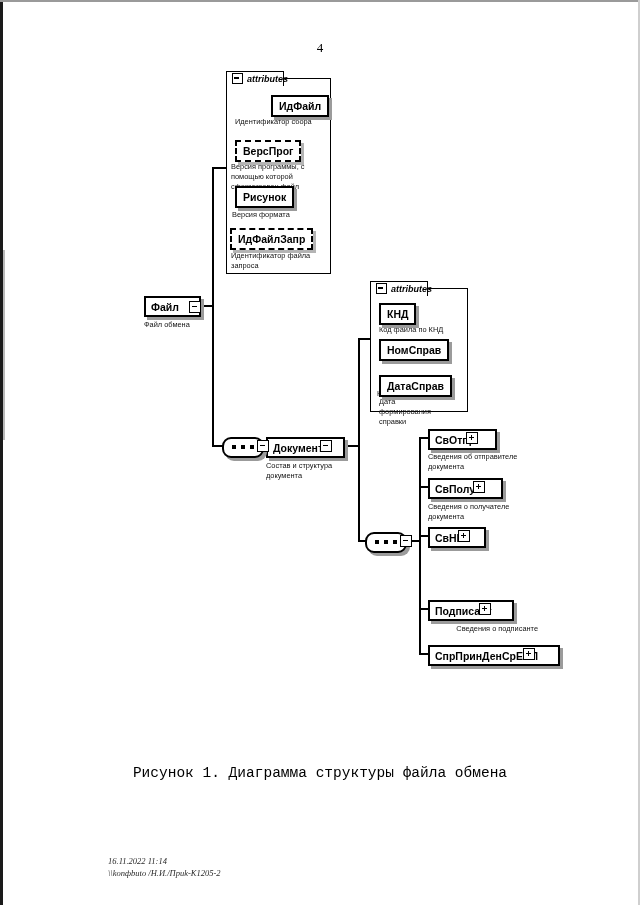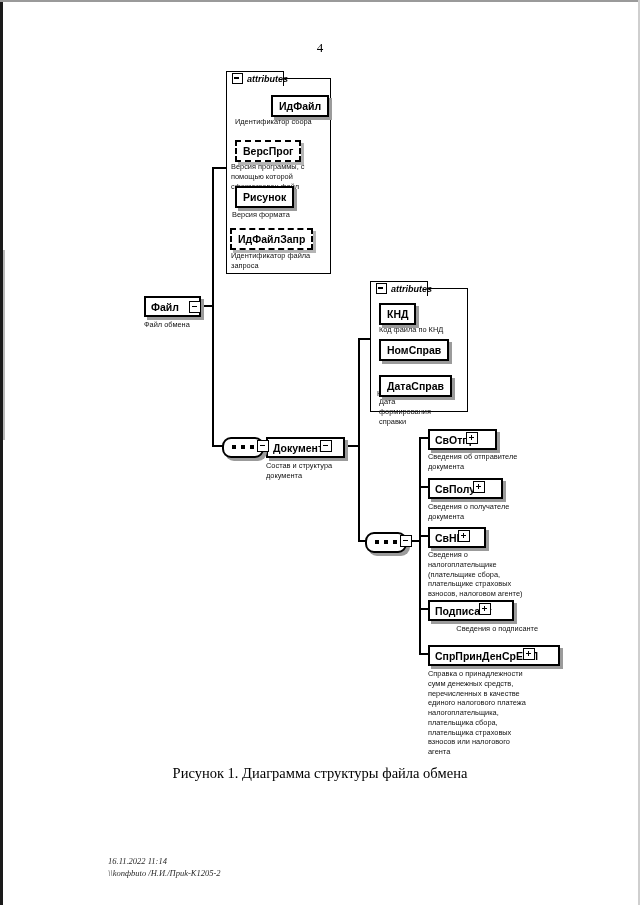--- a/index.html
+++ b/index.html
@@ -86,21 +86,21 @@
   
   .seq{
     position:absolute;width:38px;height:17px;border:2px solid #000;background:#fff;
     border-radius:9px;z-index:7;box-shadow:3px 3px 0 0 #9b9b9b;
   }
   .seq .dots{position:absolute;left:8px;top:6px;width:22px;height:4px;display:flex;justify-content:space-between;}
   .seq .dots i{display:block;width:4px;height:4px;background:#000;}
 
   #figure-caption{
     position:absolute;left:0;top:765px;width:640px;text-align:center;
-    font-family:Liberation Serif, serif;font-size:14.5px;
+    font-family:Liberation Mono, monospace;font-size:14.5px;
   }
   #footer{
     position:absolute;left:108px;top:855px;
     font-family:"Liberation Serif", serif;font-style:italic;font-size:8.5px;
     line-height:1.45;color:#2a2a2a;
   }
 </style>
 </head>
 <body>
 
@@ -228,35 +228,33 @@
     <span style="display:inline-block;width:12px;"></span>
   </div>
   <div class="toggle plus" style="left:473px;top:481px;"></div>
   <div class="desc" style="left:428px;top:502px;width:108px;">Сведения о получателе документа</div>
 
   <div class="nodebox shadow" style="left:428px;top:527px;">
     <span class="nb-label">СвНП</span>
     <span style="display:inline-block;width:12px;"></span>
   </div>
   <div class="toggle plus" style="left:458px;top:530px;"></div>
-  <div class="desc" style="left:428px;top:550px;width:100px;">Сведения о налогоплательщике (плательщике сбора, плательщике страховых взносов, налоговом агенте)</div>
 
   <div class="nodebox shadow" style="left:428px;top:600px;">
     <span class="nb-label">Подписант</span>
     <span style="display:inline-block;width:12px;"></span>
   </div>
   <div class="toggle plus" style="left:479px;top:603px;"></div>
   <div class="desc" style="left:428px;top:624px;width:110px;text-align:right;">Сведения о подписанте</div>
 
   <div class="nodebox shadow" style="left:428px;top:645px;">
     <span class="nb-label">СпрПринДенСрЕНП</span>
     <span style="display:inline-block;width:12px;"></span>
   </div>
   <div class="toggle plus" style="left:523px;top:648px;"></div>
-  <div class="desc" style="left:428px;top:669px;width:100px;">Справка о принадлежности сумм денежных средств, перечисленных в качестве единого налогового платежа налогоплательщика, плательщика сбора, плательщика страховых взносов или налогового агента</div>
 
 </div>
 
 <div id="figure-caption">Рисунок 1. Диаграмма структуры файла обмена</div>
 
 <div id="footer">
   <div>16.11.2022 11:14</div>
   <div>\\konфbuto /Н.И./Приk-К1205-2</div>
 </div>
 

